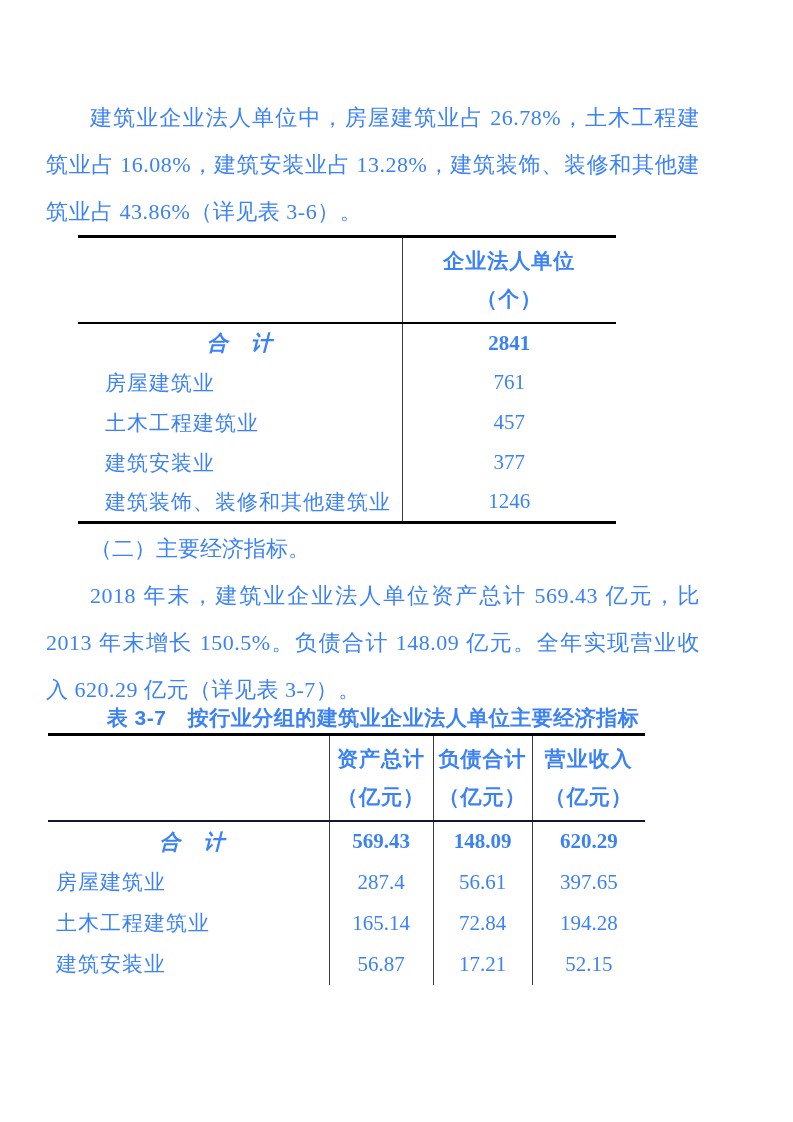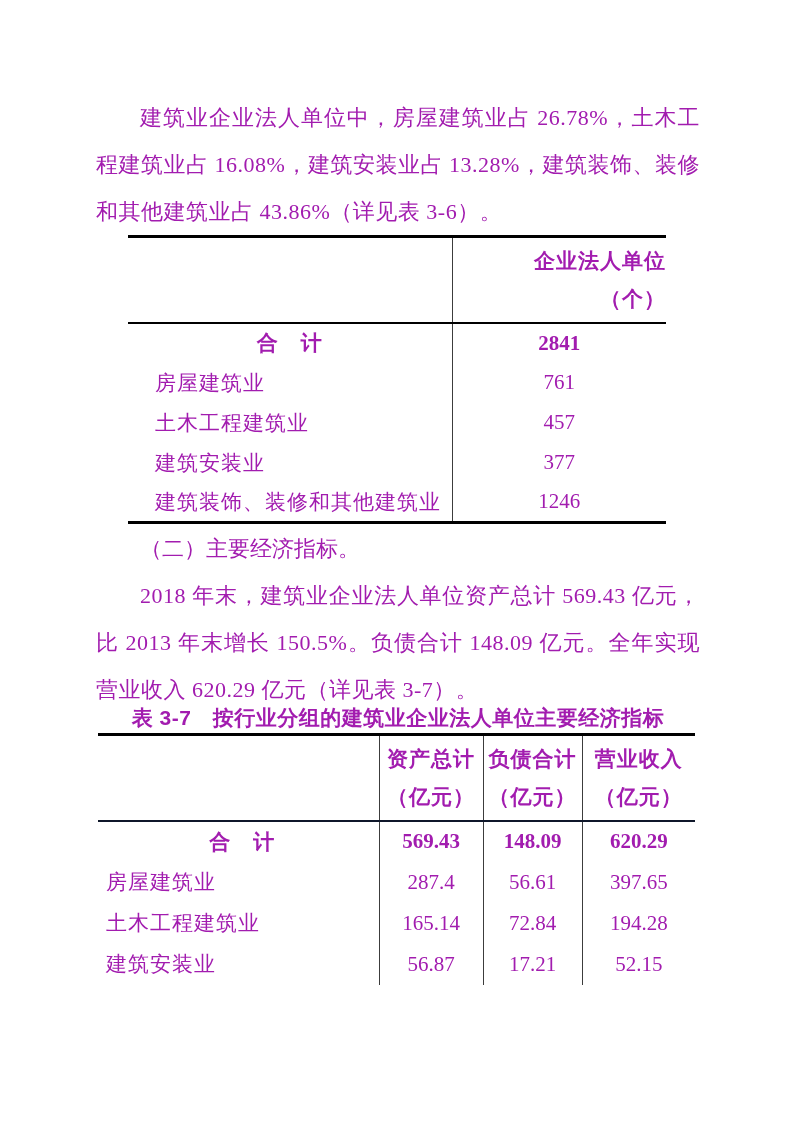--- a/index.html
+++ b/index.html
@@ -2,23 +2,23 @@
 <html><head>
 <meta charset="utf-8">
 <style>
   * { margin: 0; padding: 0; box-sizing: border-box; }
   html, body { background: #ffffff; }
   .page {
     position: relative;
     width: 793px;
     height: 1122px;
     background: #ffffff;
-    padding: 94px 93px 0 96px;
+    padding: 94px 93px 0 46px;
     overflow: hidden;
-    color: #a21caf;
+    color: #3b82f6;
     font-family: "Liberation Serif", "DejaVu Serif", serif;
   }
   .para {
     font-size: 22px;
     line-height: 47px;
     text-align: justify;
     text-indent: 2em;
     letter-spacing: 0.5px;
   }
   .sec-heading {
@@ -49,29 +49,29 @@
     margin-left: 32px;
     border-top: 3px solid #000;
     border-bottom: 3px solid #000;
   }
   #t36 th {
     height: 86px;
     border-bottom: 2px solid #000;
     font-weight: 700;
     font-family: "Liberation Sans", "DejaVu Sans", sans-serif;
     vertical-align: middle;
-    text-align: right;
+    text-align: center;
   }
   #t36 td { height: 40px; vertical-align: middle; }
   .hdr-line { line-height: 38px; letter-spacing: 1px; }
   .vline { border-left: 1px solid #3c3c3c; }
   .label-cell { text-align: left; padding-left: 27px; letter-spacing: 1px; }
   .value-cell { text-align: center; font-family: "Liberation Serif", "DejaVu Serif", serif; margin-top: 40px; }
   tr.total-row td { font-weight: 700; }
-  tr.total-row .label-cell { text-align: center; padding-left: 0; }
+  tr.total-row .label-cell { text-align: center; padding-left: 0; font-style: italic; }
 
   
   .t37-clip { height: 252px; overflow: hidden; margin-left: 2px; }
   #t37 { width: 597px; border-top: 3px solid #000; }
   #t37 th {
     height: 86px;
     border-bottom: 2px solid #0f172a;
     font-weight: 700;
     font-family: "Liberation Sans", "DejaVu Sans", sans-serif;
     vertical-align: middle;

